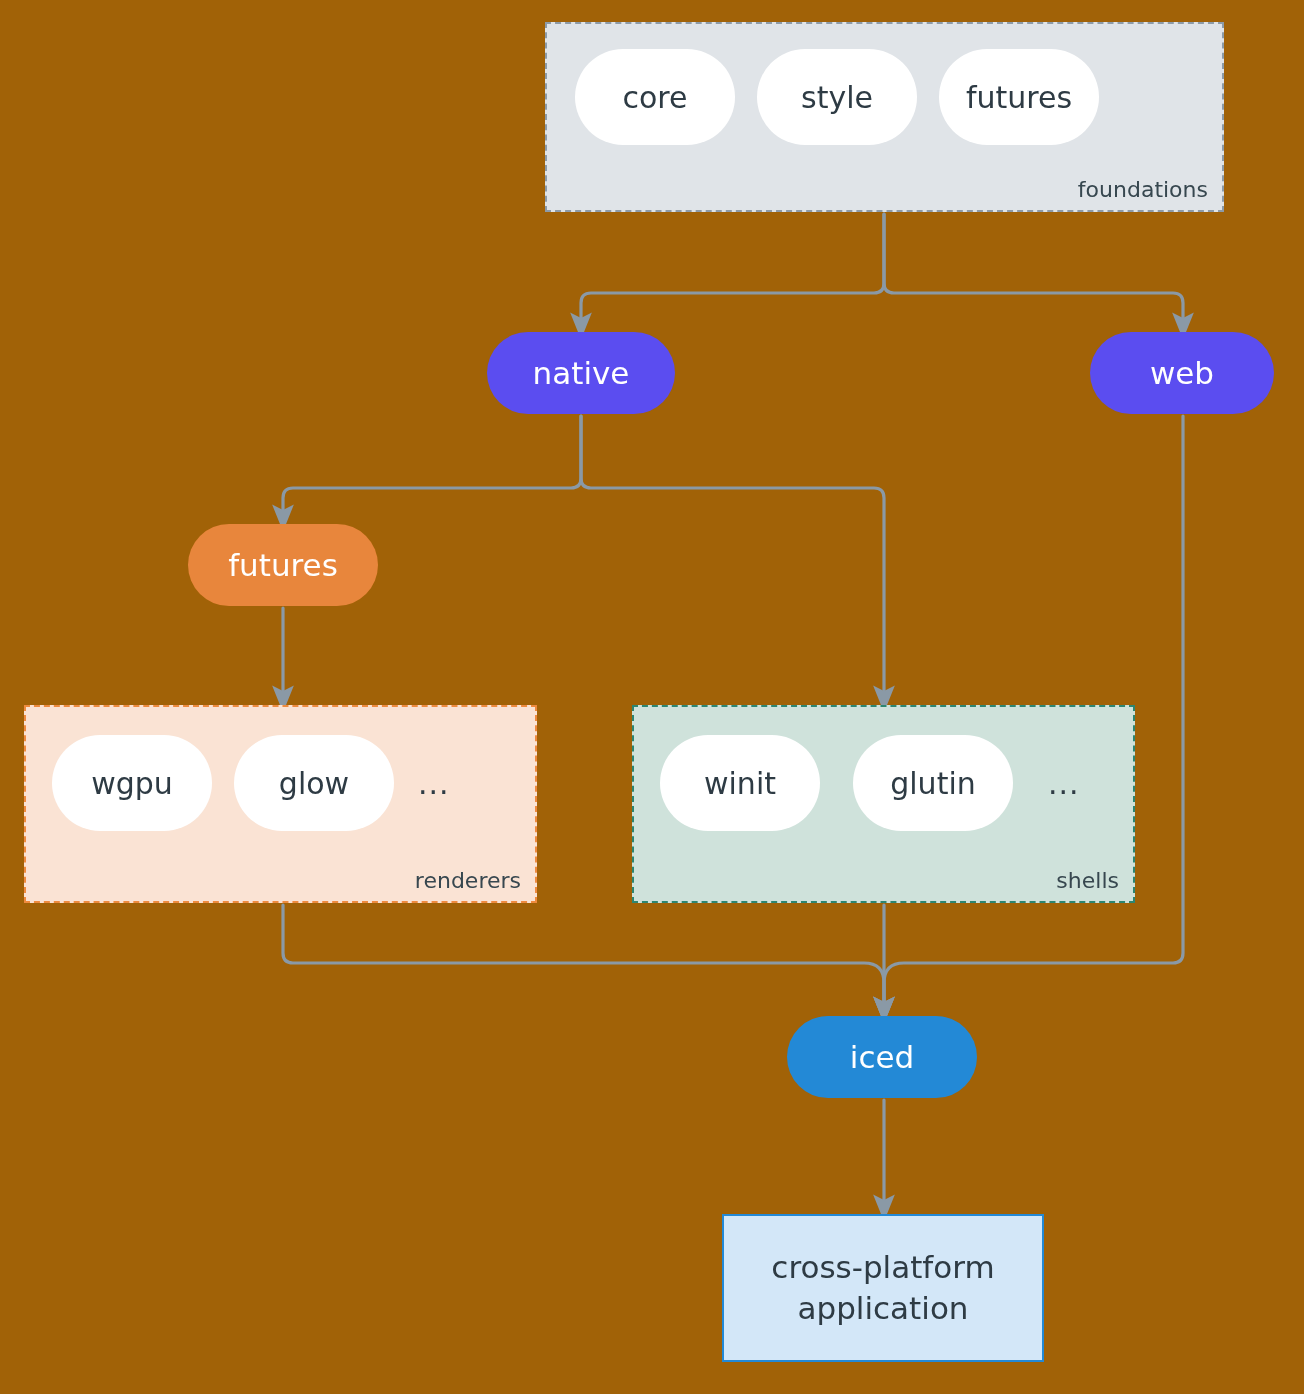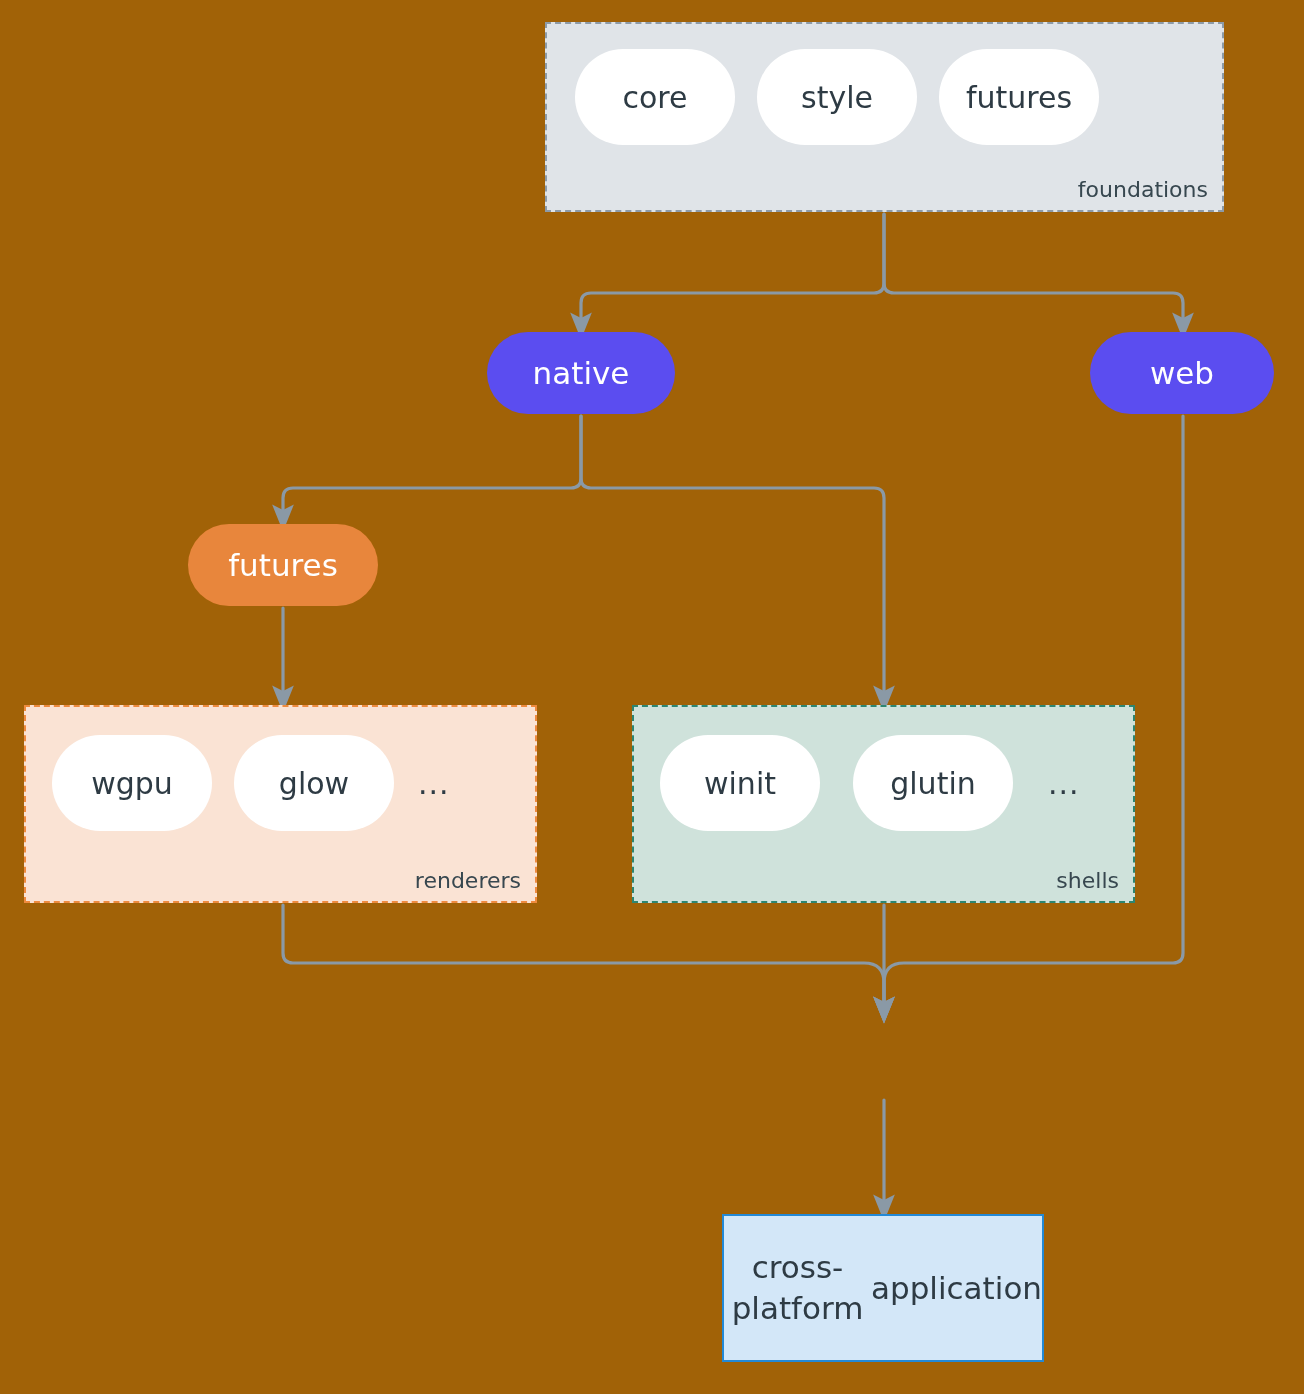--- a/index.html
+++ b/index.html
@@ -157,21 +157,21 @@
   #node-application {
     position: absolute;
     left: 722px;
     top: 1214px;
     width: 322px;
     height: 148px;
     box-sizing: border-box;
     background: #D3E7F8;
     border: 2px solid #2389D6;
     display: flex;
-    flex-direction: row;
+    flex-direction: column;
     align-items: center;
     justify-content: center;
     line-height: 1.32;
     font-size: 31px;
     color: #2E3B44;
     text-align: center;
   }
 </style>
 </head>
 <body>
@@ -239,19 +239,22 @@
 
   <div class="cluster" id="cluster-shells">
     <div class="cluster-items">
       <div class="chip">winit</div>
       <div class="chip">glutin</div>
       <div class="ellipsis">...</div>
     </div>
     <div class="cluster-label">shells</div>
   </div>
 
+  <div class="node" id="node-iced">
+    <span>iced</span>
+  </div>
 
   <div id="node-application">
     <span>cross-platform</span>
     <span>application</span>
   </div>
 
 </div>
 
 </body></html>

